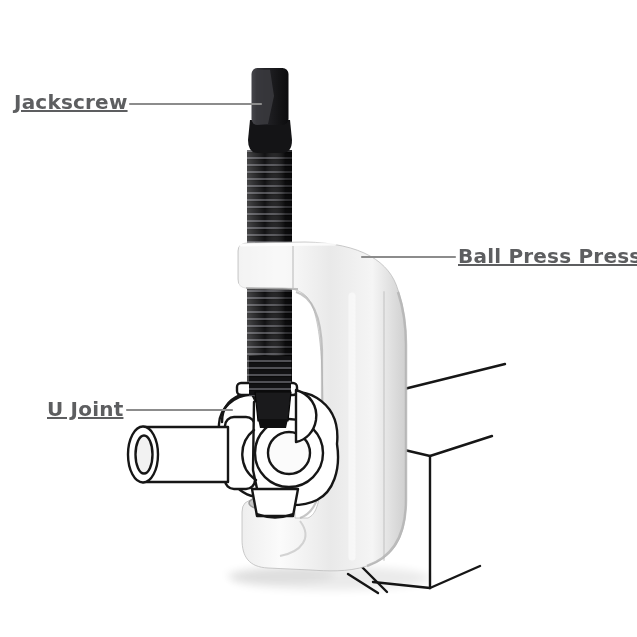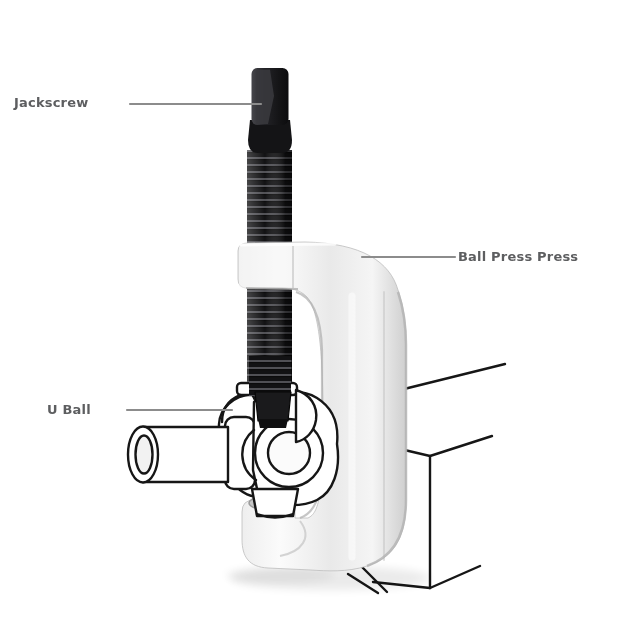--- a/index.html
+++ b/index.html
@@ -6,25 +6,26 @@
   body{
     width:637px;height:637px;overflow:hidden;position:relative;
     background:var(--background,#ffffff);
     font-family:"DejaVu Sans","Liberation Sans",sans-serif;
   }
   .stage{position:absolute;inset:0;}
   svg{display:block;}
   .callout-label{
     position:absolute;
     font-weight:bold;
-    font-size:13px;
+    font-size:20px;
     letter-spacing:.2px;
     color:var(--label_color,#5d5e60);
     white-space:nowrap;
     line-height:21px;
+    text-decoration:underline;
   }
   #label-jackscrew{left:14px;top:92px;}
   #label-ball-joint-press{left:458px;top:246px;}
   #label-u-joint{left:47px;top:399px;}
 </style>
 </head>
 <body>
 
 <div class="stage">
 <svg width="637" height="637" viewBox="0 0 637 637">
@@ -143,13 +144,13 @@
   <g stroke="var(--callout_line_color,#8c8c8c)" stroke-width="2.2" stroke-linecap="round">
     <line x1="130" y1="104" x2="261" y2="104"></line>
     <line x1="362" y1="257" x2="455" y2="257"></line>
     <line x1="127" y1="410" x2="232" y2="410"></line>
   </g>
 </svg>
 </div>
 
 <div class="callout-label" id="label-jackscrew">Jackscrew</div>
 <div class="callout-label" id="label-ball-joint-press">Ball Press Press</div>
-<div class="callout-label" id="label-u-joint">U Ball</div>
+<div class="callout-label" id="label-u-joint">U Joint</div>
 
 </body></html>

